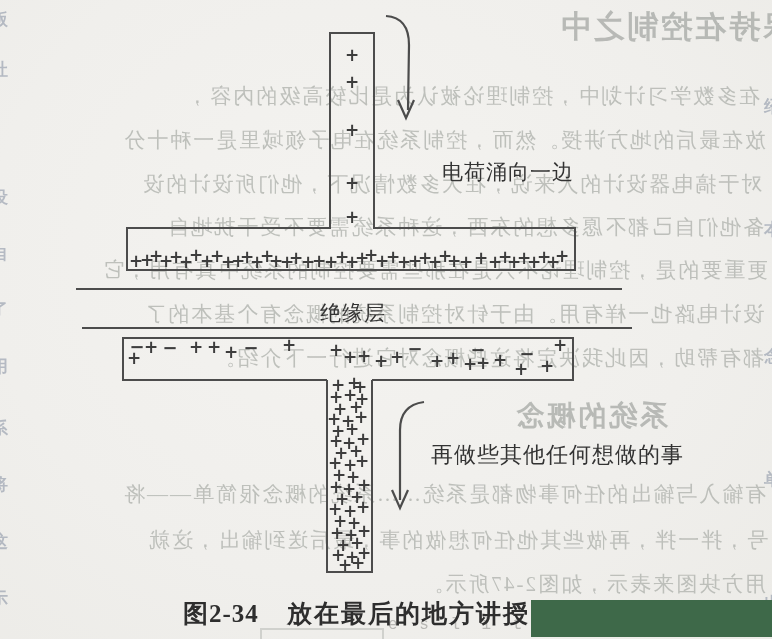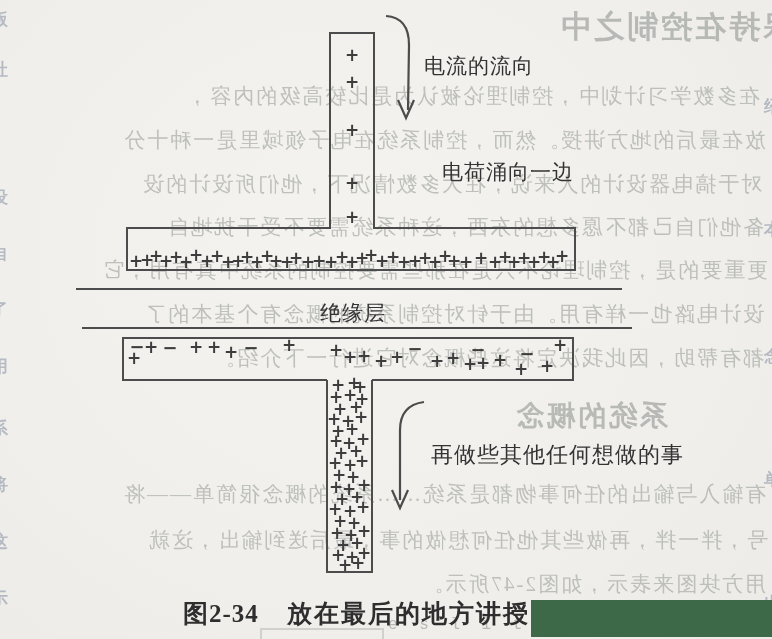--- a/index.html
+++ b/index.html
@@ -202,21 +202,20 @@
       <span class="charge" style="left: 470px; top: 364px;">+</span>
       <span class="charge" style="left: 483px; top: 363px;">+</span>
       <span class="charge" style="left: 500px; top: 360px;">+</span>
       <span class="charge minus" style="left: 478px; top: 350px;">−</span>
       <span class="charge" style="left: 521px; top: 369px;">+</span>
       <span class="charge minus" style="left: 527px; top: 354px;">−</span>
       <span class="charge" style="left: 547px; top: 366px;">+</span>
       <span class="charge" style="left: 560px; top: 345px;">+</span>
     </div>
 
-  <div class="diagram-label" style="left:424px; top:52px;">电流的流向</div>
   <div class="diagram-label" style="left:442px; top:158px;">电荷涌向一边</div>
   <div class="diagram-label" style="left:320px; top:299px;">绝缘层</div>
   <div class="diagram-label" style="left:431px; top:440px; font-size:22px;">再做些其他任何想做的事</div>
 
   <div class="watermark" style="left:388px; top:616px;">e s l i t. c</div>
 
   <div class="caption" style="left:183px; top:597px; letter-spacing:1px;">图2-34</div>
   <div class="caption" style="left:287px; top:597px; letter-spacing:2px;">放在最后的地方讲授</div>
 
   <div class="censor-box" style="left:531px; top:600px; width:241px; height:37px; background:#3e6949;"></div>

